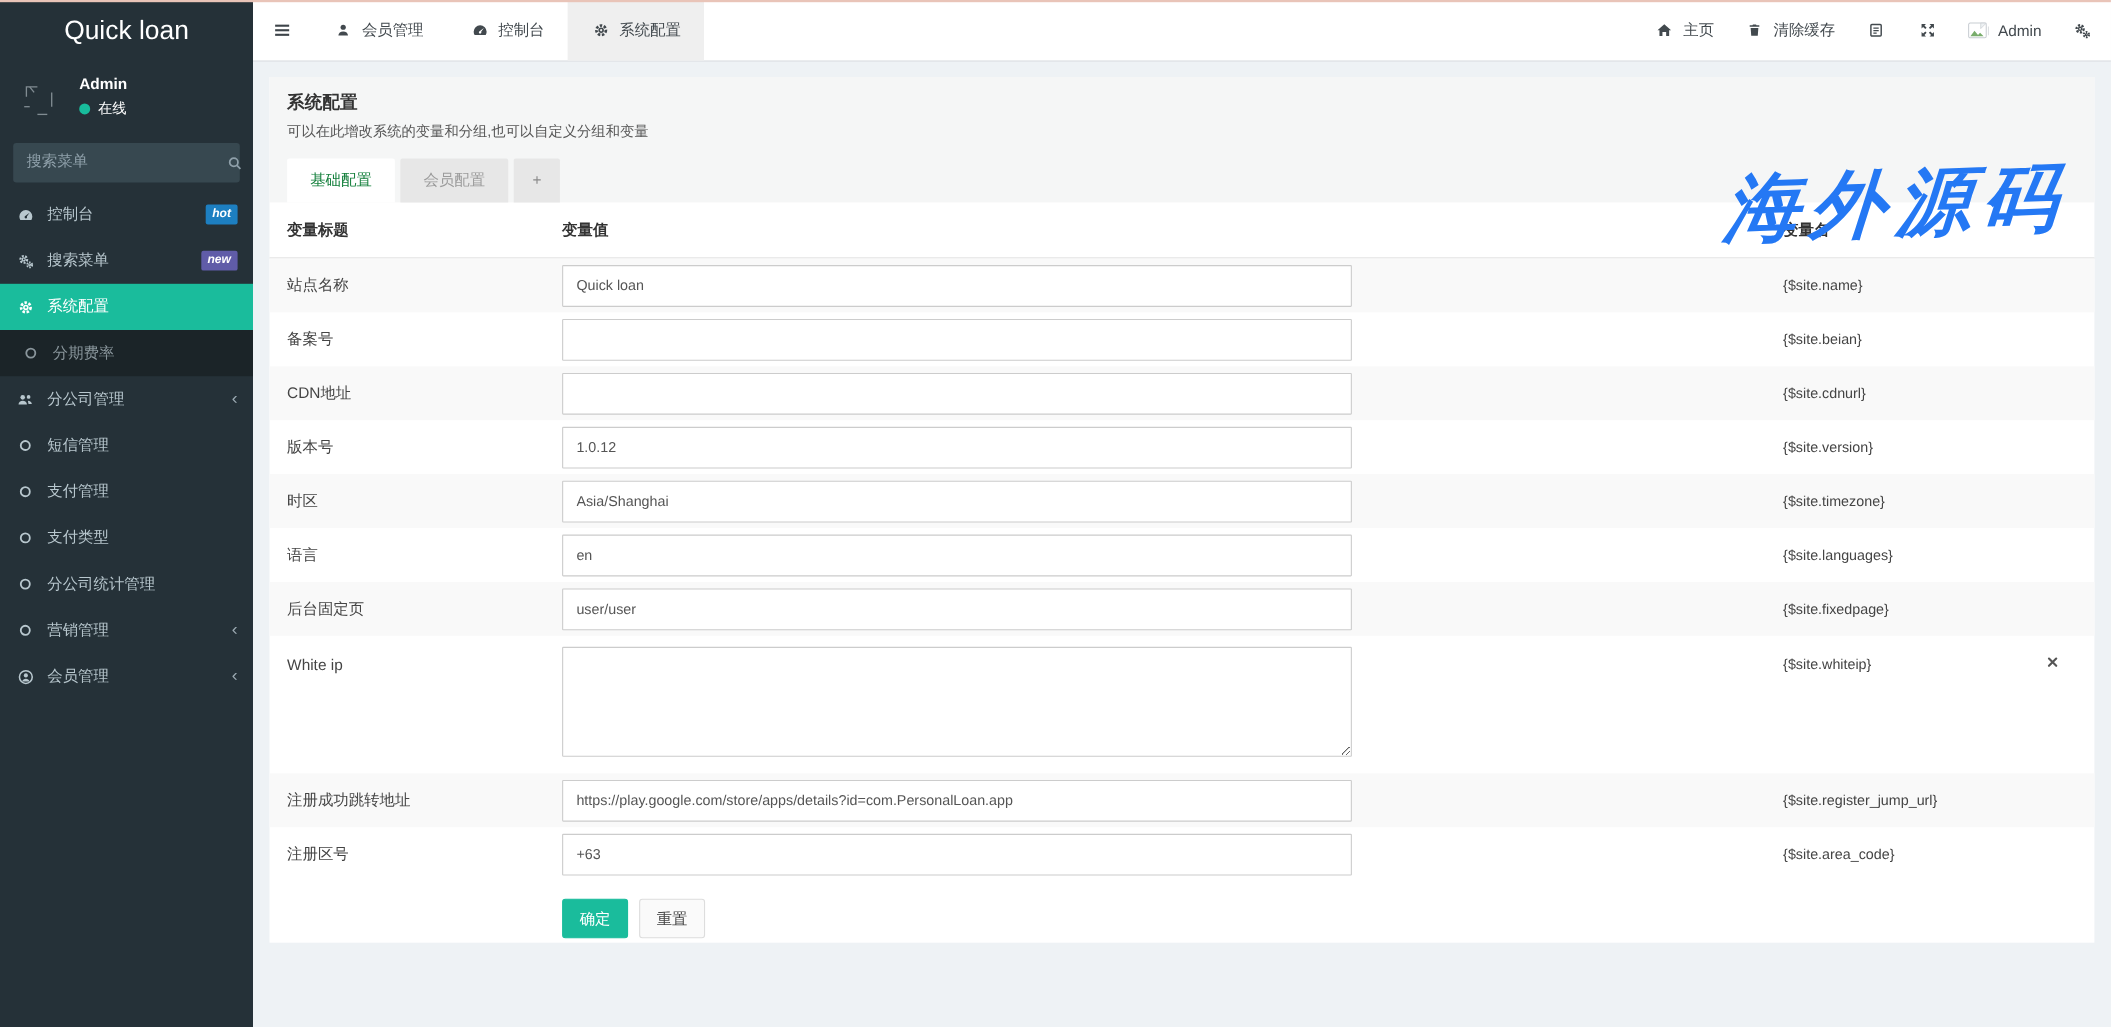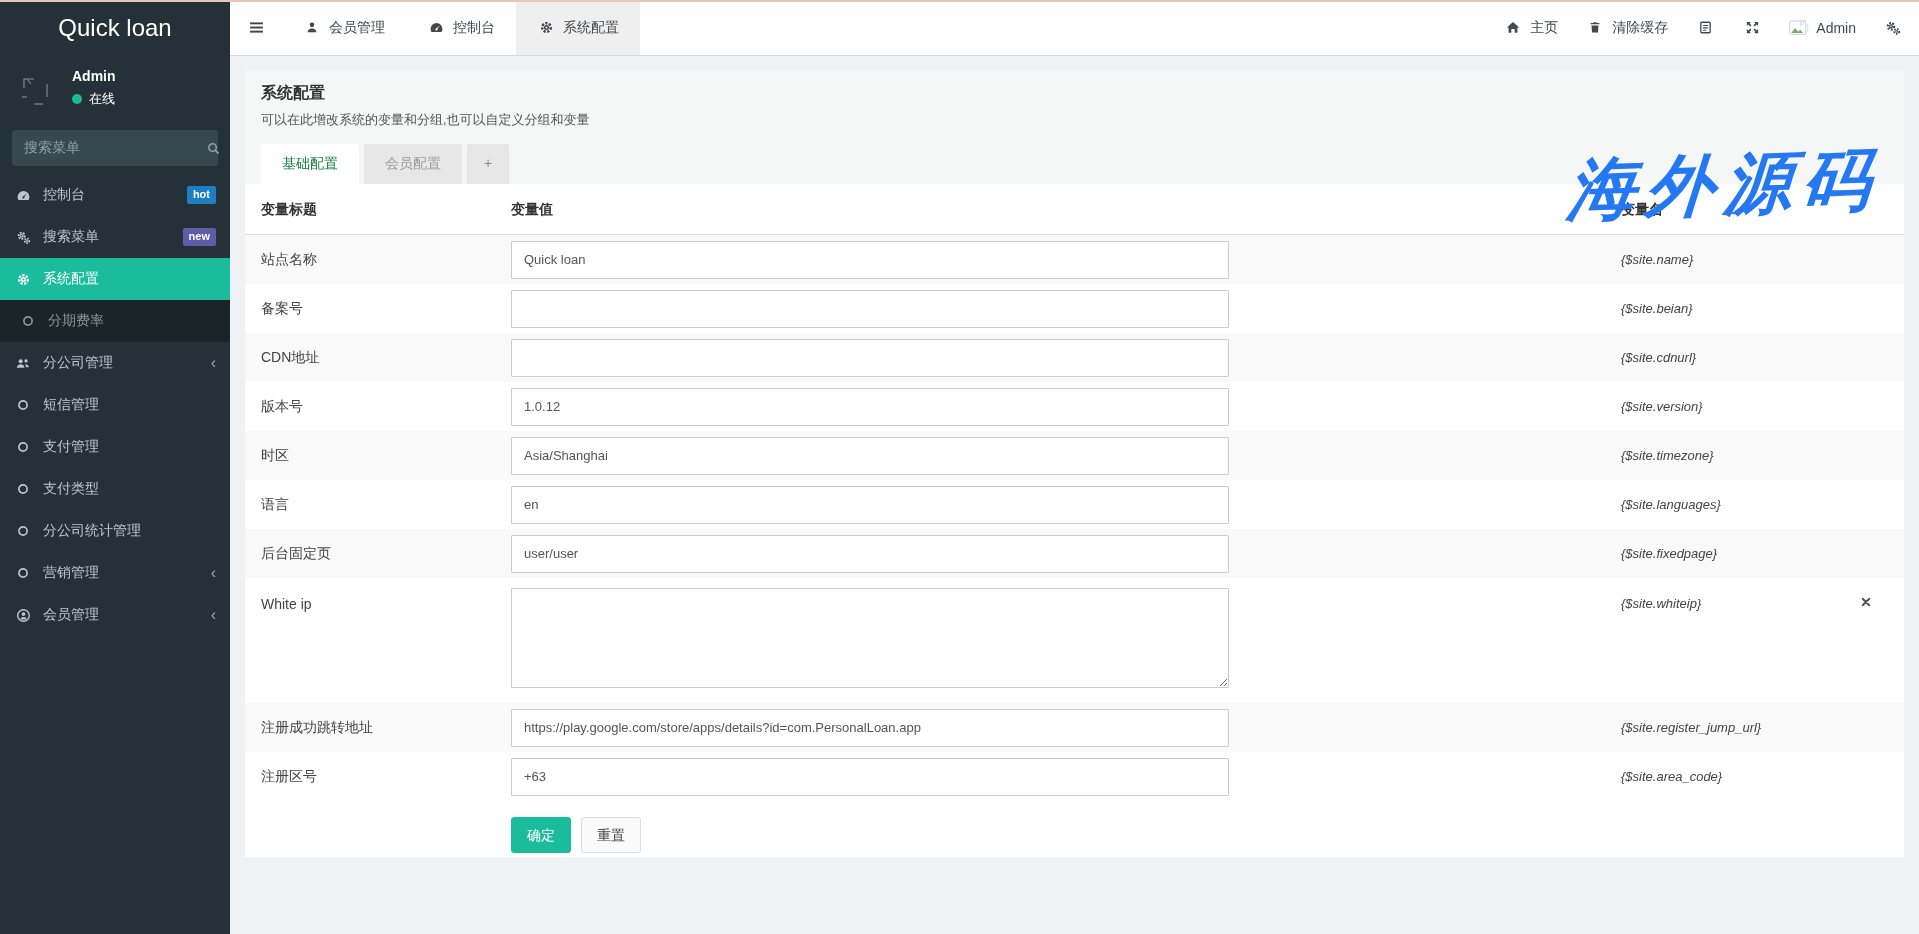--- a/index.html
+++ b/index.html
@@ -18,21 +18,21 @@
   .sidebar-search{margin:8px 12px 4px 12px;height:36px;background:#374850;border-radius:3px;display:flex;align-items:center;padding:0 10px;}
   .sidebar-search input{flex:1;background:transparent;border:none;outline:none;color:#eee;font-size:14px;font-family:Liberation Serif, serif;}
   .sidebar-search input::placeholder{color:#8fa0aa;}
   .sidebar-search .ic{color:#8fa0aa;}
   .menu{margin-top:8px;}
   .menu-item{height:42px;display:flex;align-items:center;gap:11px;padding:0 14px;font-size:14px;color:#b8c7ce;cursor:pointer;}
   .menu-item .mi-label{white-space:nowrap;}
   .menu-item.sub{background:#1b2428;}
   .menu-item.muted{color:#8a969c;padding-left:19px;}
   .menu-item.active{background:#1abc9c;color:#fff;}
-  .badge{margin-left:auto;font-size:11px;font-weight:bold;color:#fff;padding:2px 6px;border-radius:2px;line-height:1.2;}
+  .badge{margin-left:auto;font-size:11px;font-weight:bold;color:#fff;padding:2px 6px;border-radius:2px;line-height:1.2;font-style:italic;}
   .chev{margin-left:auto;color:#9aa8b0;font-size:16px;line-height:1;}
   .ic{display:inline-flex;align-items:center;justify-content:center;width:18px;height:16px;flex:none;}
   .ic svg{display:block;}
 
   
   .navbar{position:absolute;left:230px;top:0;width:1689px;height:56px;background:#fff;border-bottom:1px solid #d6dade;
     display:flex;justify-content:space-between;z-index:10;}
   .nav-left{display:flex;align-items:stretch;}
   .hamburger{width:52px;display:flex;align-items:center;justify-content:center;color:#3d4449;cursor:pointer;}
   .nav-tab{display:flex;align-items:center;gap:8px;padding:0 21px;font-size:14px;color:#42494e;cursor:pointer;}
@@ -56,21 +56,21 @@
   .col-label{width:250px;flex:none;}
   .col-value{width:1110px;flex:none;}
   .col-name{flex:1;display:flex;align-items:center;justify-content:space-between;}
   .trow{display:flex;align-items:center;min-height:49px;padding:5px 16px;font-size:14px;color:#444;}
   .trow.alt{background:#f9f9f9;}
   .trow input{width:718px;height:38px;border:1px solid #ccc;border-radius:1px;padding:0 12px;font-size:13px;color:#555;font-family:inherit;outline:none;background:#fff;}
   .trow textarea{width:718px;height:100px;border:1px solid #ccc;border-radius:1px;padding:8px 12px;font-size:13px;color:#555;font-family:inherit;outline:none;background:#fff;}
   .trow.tall{align-items:flex-start;padding-top:10px;padding-bottom:12px;}
   .trow.tall .col-label{padding-top:8px;}
   .trow.tall .col-name{align-items:flex-start;padding-top:8px;}
-  .var-name{font-size:13px;color:#444;font-style:italic;}
+  .var-name{font-size:13px;color:#444;}
   .x-del{color:#555;margin-right:16px;cursor:pointer;display:inline-flex;}
   .btn-row{padding:16px 0 4px 266px;display:flex;gap:10px;}
   .btn{font-size:14px;font-family:inherit;border-radius:3px;padding:8px 15px;cursor:pointer;line-height:1.3;}
   .btn-ok{background:#18bc9c;border:1px solid #18bc9c;color:#fff;}
   .btn-reset{background:#fafafa;border:1px solid #ddd;color:#444;}
 
   
   .watermark{position:absolute;left:1568px;top:140px;z-index:40;pointer-events:none;
     font-family:"DejaVu Serif","Liberation Serif",serif;font-style:italic;font-weight:bold;
     font-size:68px;letter-spacing:10px;transform:skewX(-6deg) rotate(-2deg);white-space:nowrap;}

